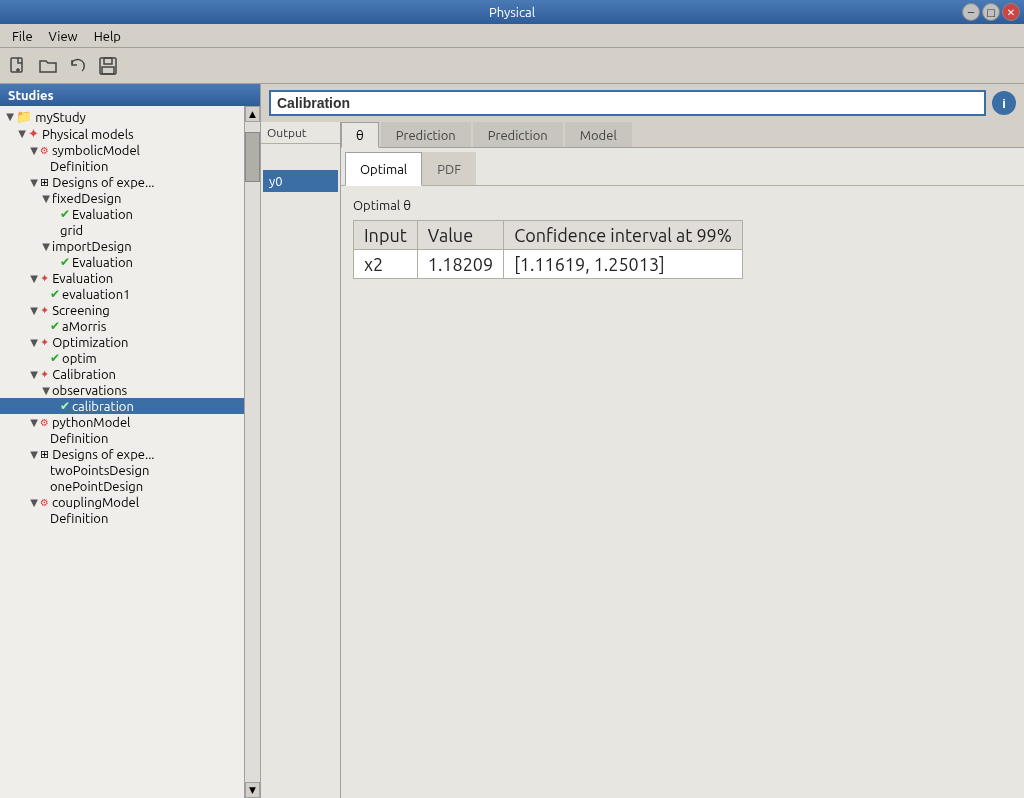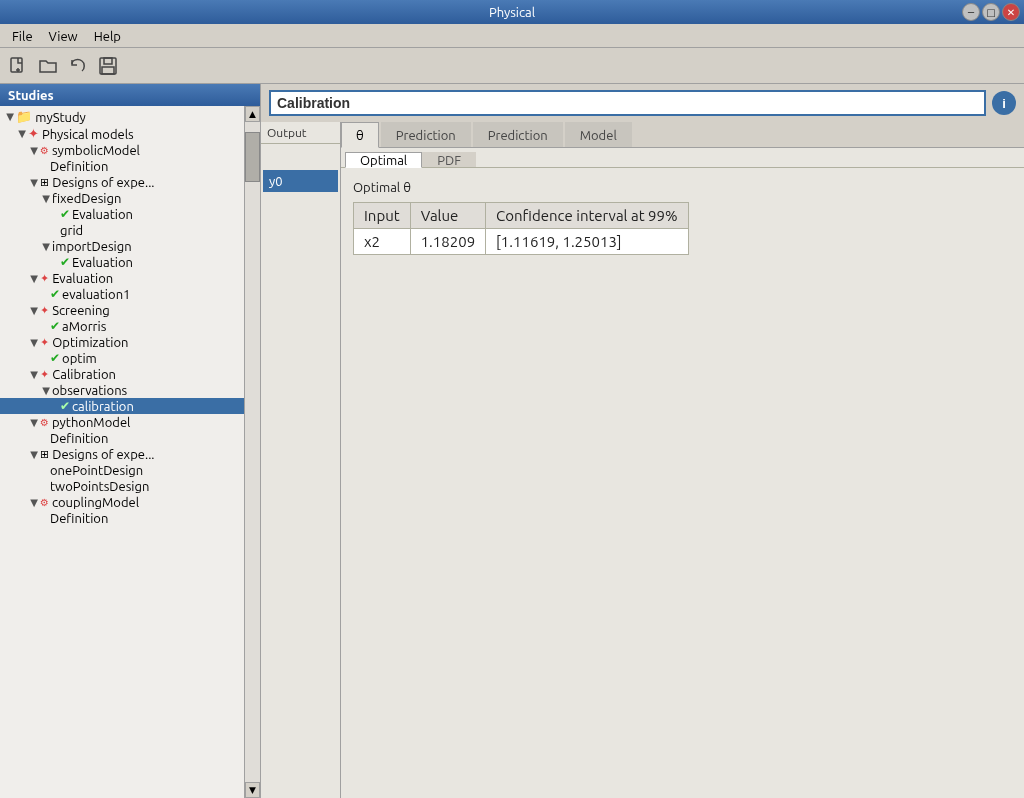--- a/index.html
+++ b/index.html
@@ -243,21 +243,21 @@
     }
 
     
     .subtabs-row {
       display: flex;
       border-bottom: 1px solid #b0b0a0;
       background: #e8e6e0;
       padding: 4px 4px 0;
     }
     .subtab {
-      padding: 0 14px;
+      padding: 9px 14px;
       cursor: pointer;
       border: 1px solid transparent;
       border-bottom: none;
       font-size: 13px;
       background: #d4d0c8;
       color: #555;
     }
     .subtab.active {
       background: white;
       border-color: #a0a0a0;
@@ -276,21 +276,21 @@
     .optimal-theta-label {
       font-size: 13px;
       margin-bottom: 8px;
       color: #222;
     }
 
     
     .data-table {
       border-collapse: collapse;
       background: white;
-      font-size: 15px;
+      font-size: 18px;
     }
     .data-table th {
       background: #e0ddd8;
       border: 1px solid #b0b0a0;
       padding: 4px 10px;
       text-align: left;
       font-weight: normal;
       color: #222;
     }
     .data-table td {
@@ -517,27 +517,27 @@
         <div class="tree-item">
           <span class="tree-indent" style="width:28px;"></span>
           <span class="tree-arrow">▼</span>
           <span class="tree-icon" style="font-size:11px;">⊞</span>
           <span class="tree-label">Designs of expe...</span>
         </div>
 
         <div class="tree-item">
           <span class="tree-indent" style="width:44px;"></span>
           <span class="tree-arrow" style="width:6px;"></span>
+          <span class="tree-label">twoPointsDesign</span>
+        </div>
+
+        <div class="tree-item">
+          <span class="tree-indent" style="width:44px;"></span>
+          <span class="tree-arrow" style="width:6px;"></span>
           <span class="tree-label">onePointDesign</span>
-        </div>
-
-        <div class="tree-item">
-          <span class="tree-indent" style="width:44px;"></span>
-          <span class="tree-arrow" style="width:6px;"></span>
-          <span class="tree-label">twoPointsDesign</span>
         </div>
 
         <div class="tree-item">
           <span class="tree-indent" style="width:28px;"></span>
           <span class="tree-arrow">▼</span>
           <span class="tree-icon" style="color:#d44;font-size:10px;">⚙</span>
           <span class="tree-label">couplingModel</span>
         </div>
 
         <div class="tree-item">

